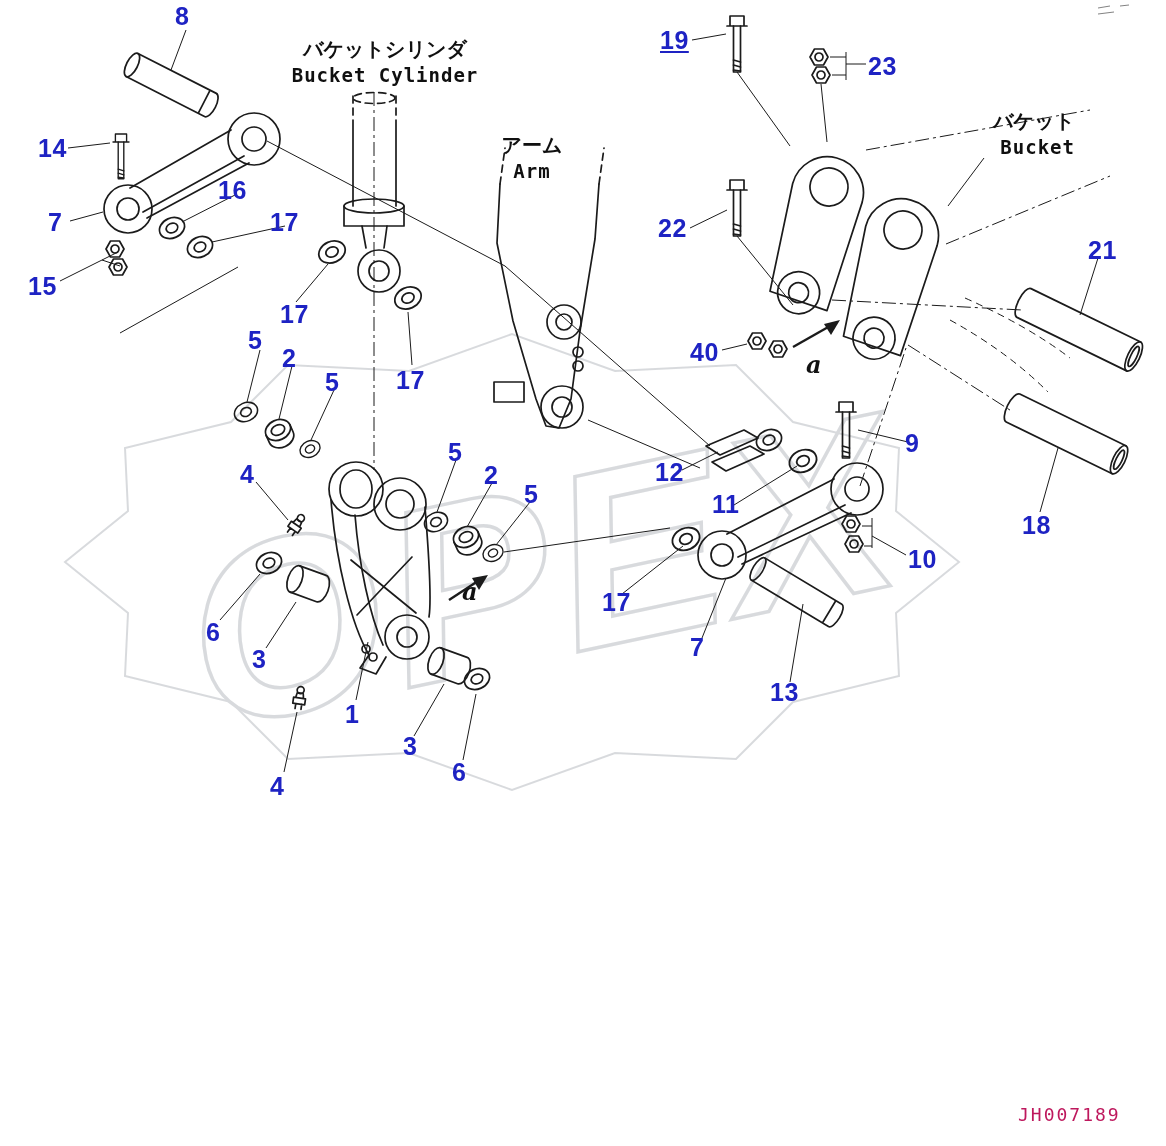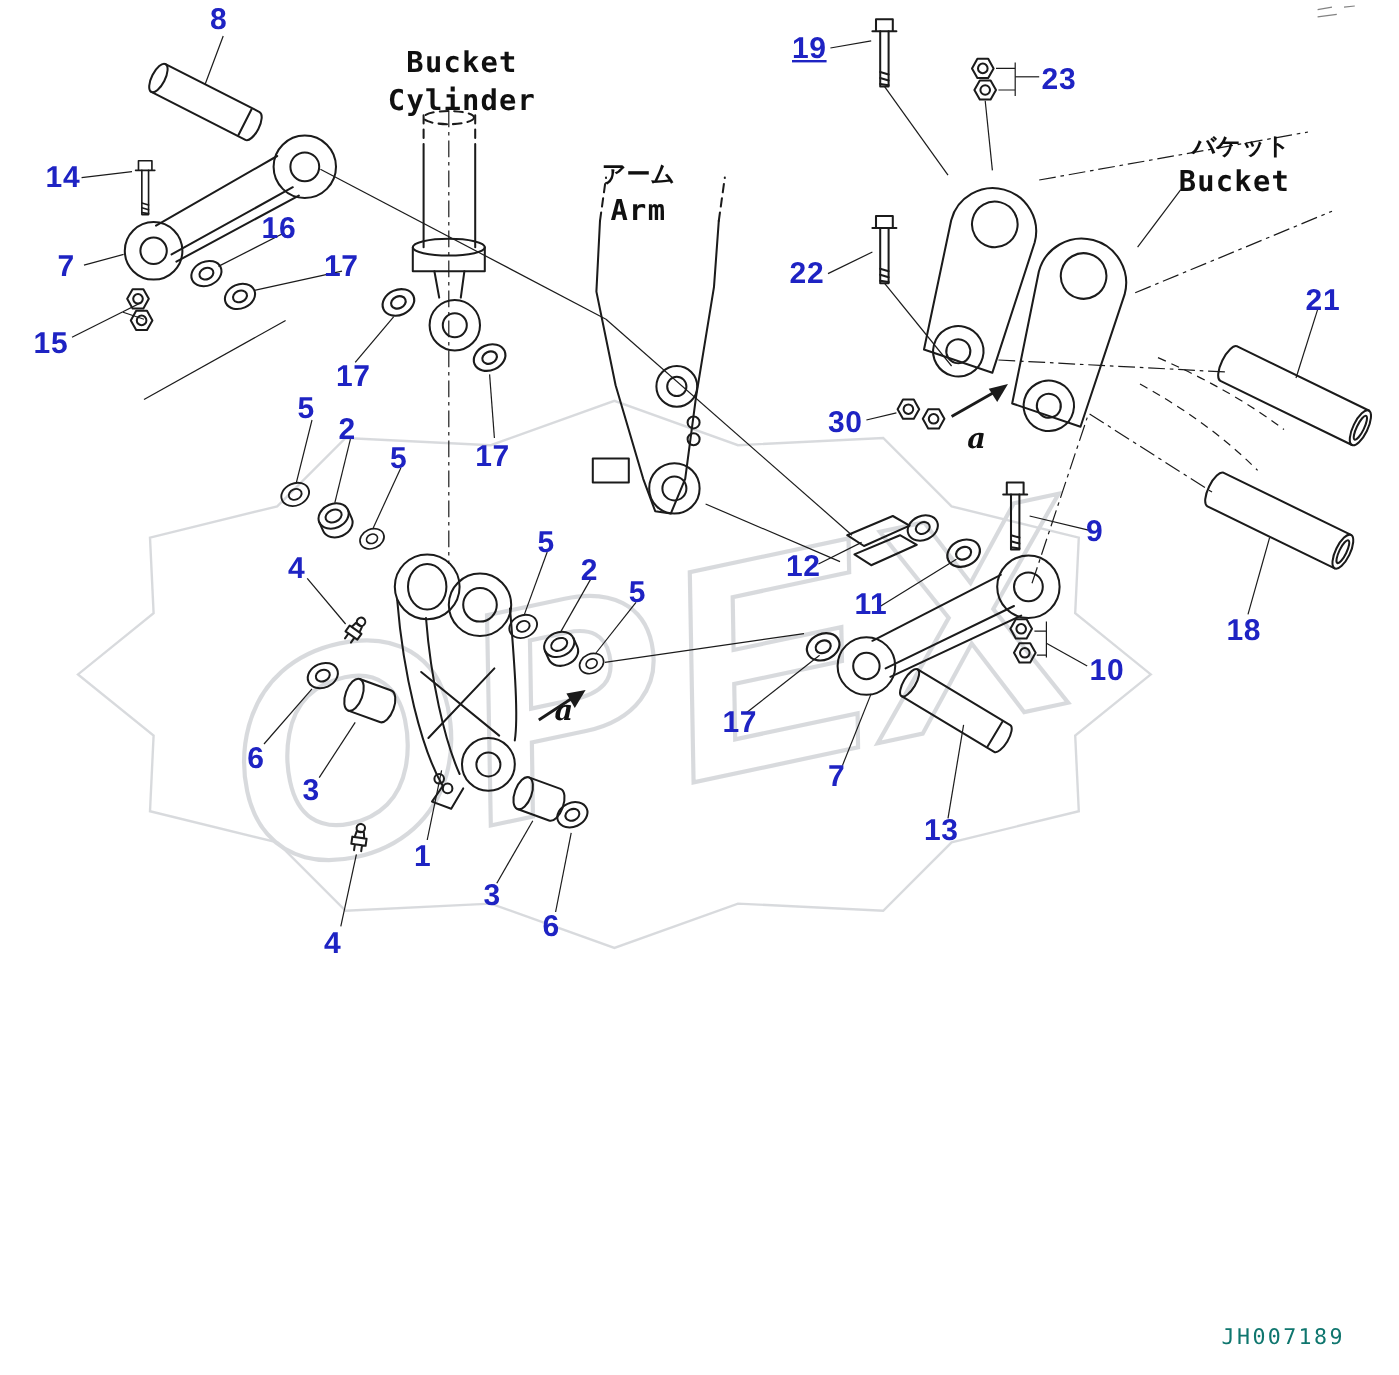--- a/index.html
+++ b/index.html
@@ -12,26 +12,26 @@
   .thin{stroke:#1b1b1b;stroke-width:1;fill:none;}
   .dash{stroke-dasharray:7 5;}
   .cdash{stroke-dasharray:14 4 3 4;stroke-width:1;}
   .callout{
     position:absolute;color:#1e23c3;font:bold 25px "Liberation Sans",sans-serif;
     letter-spacing:.5px;white-space:nowrap;user-select:none;
   }
   .diagram-label{position:absolute;color:#101010;text-align:center;line-height:1.35;
     font-family:"DejaVu Sans Mono","Liberation Mono",monospace;font-weight:bold;}
   .diagram-label .jp{font-size:20px;}
-  .diagram-label .en{font-size:24px;letter-spacing:1px;}
+  .diagram-label .en{font-size:19px;letter-spacing:1px;}
   .view-a{position:absolute;font-family:"DejaVu Serif",serif;font-style:italic;
     font-weight:bold;font-size:24px;color:#111;}
   .drawing-number{position:absolute;left:1018px;top:1104px;
     font-family:"DejaVu Sans Mono","Liberation Mono",monospace;
-    font-size:18px;color:#0f766e;letter-spacing:2px;}
+    font-size:18px;color:#be185d;letter-spacing:2px;}
 </style>
 </head>
 <body>
 
 <div class="canvas">
 
   <svg width="1166" height="1146" viewBox="0 0 1166 1146">
     <defs>
       <g id="nut">
         <path class="ln" d="M-9,0 L-4.5,-8 L4.5,-8 L9,0 L4.5,8 L-4.5,8 Z"></path>
@@ -356,28 +356,29 @@
       <div class="callout" style="left: 484px; top: 461px;">2</div>
       <div class="callout" style="left: 524px; top: 480px;">5</div>
       <div class="callout" style="left: 655px; top: 458px;">12</div>
       <div class="callout" style="left: 712px; top: 490px;">11</div>
       <div class="callout" style="left: 602px; top: 588px;">17</div>
       <div class="callout" style="left: 690px; top: 633px;">7</div>
       <div class="callout" style="left: 770px; top: 678px;">13</div>
       <div class="callout" style="left: 660px; top: 26px; text-decoration: underline;">19</div>
       <div class="callout" style="left: 868px; top: 52px;">23</div>
       <div class="callout" style="left: 658px; top: 214px;">22</div>
-      <div class="callout" style="left: 690px; top: 338px;">30</div>
+      <div class="callout" style="left: 690px; top: 338px;">40</div>
       <div class="callout" style="left: 905px; top: 429px;">9</div>
       <div class="callout" style="left: 908px; top: 545px;">10</div>
       <div class="callout" style="left: 1088px; top: 236px;">21</div>
       <div class="callout" style="left: 1022px; top: 511px;">18</div>
     </div>
 
   <div class="diagram-label" style="left:270px;top:36px;width:230px;">
+    <div class="jp">バケットシリンダ</div>
     <div class="en">Bucket Cylinder</div>
   </div>
   <div class="diagram-label" style="left:487px;top:132px;width:90px;">
     <div class="jp">アーム</div>
     <div class="en">Arm</div>
   </div>
   <div class="diagram-label" style="left:955px;top:108px;width:120px;text-align:right;">
     <div class="jp">バケット</div>
     <div class="en">Bucket</div>
   </div>

